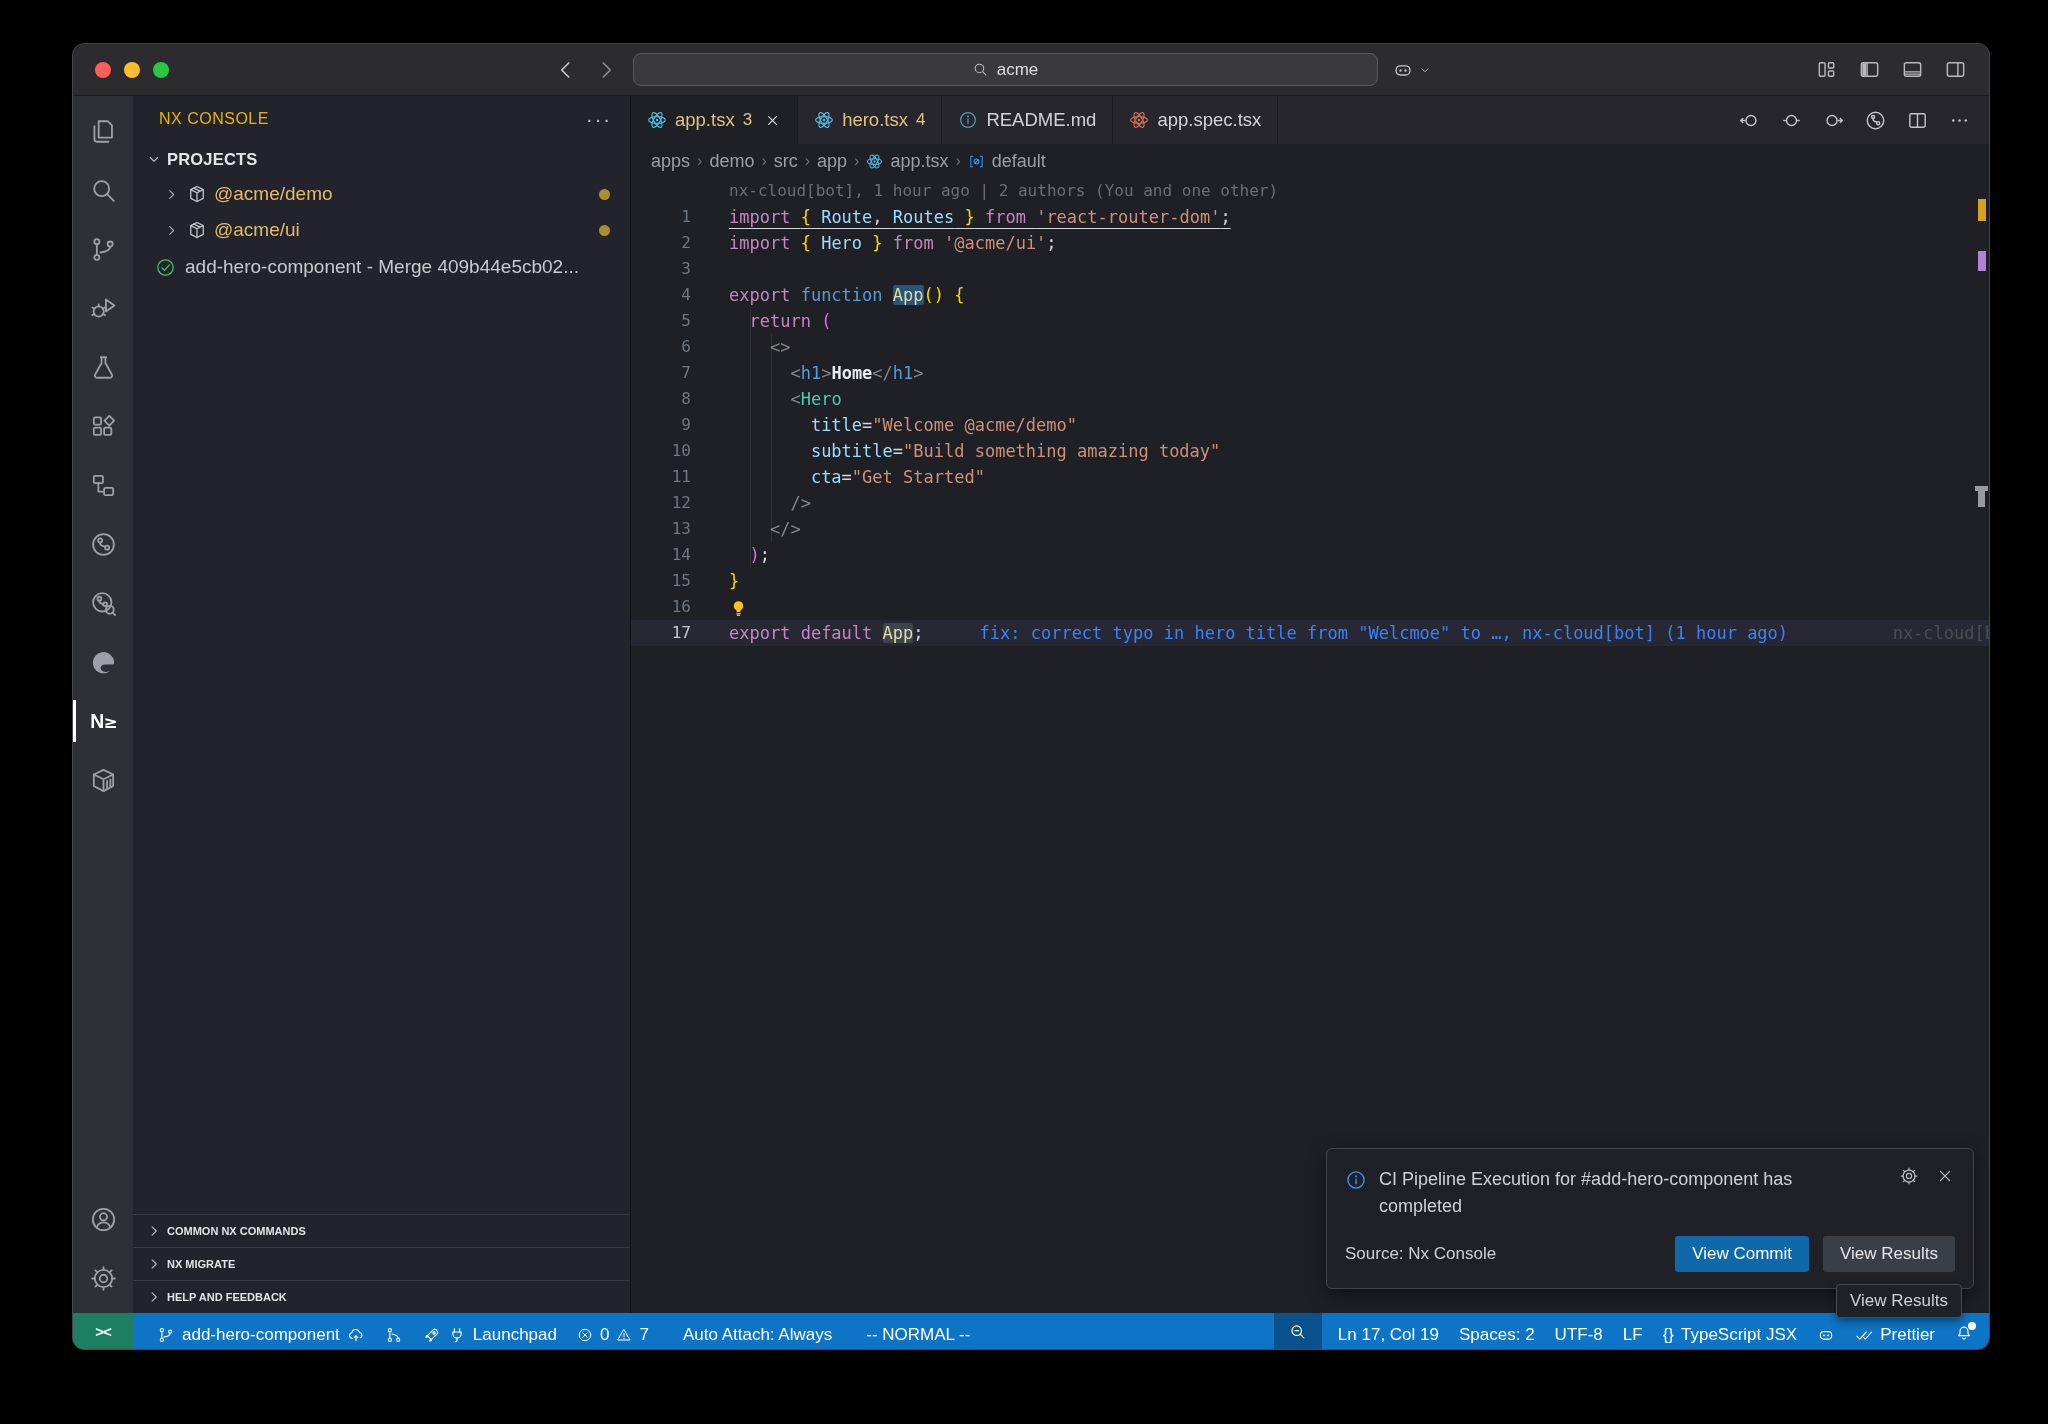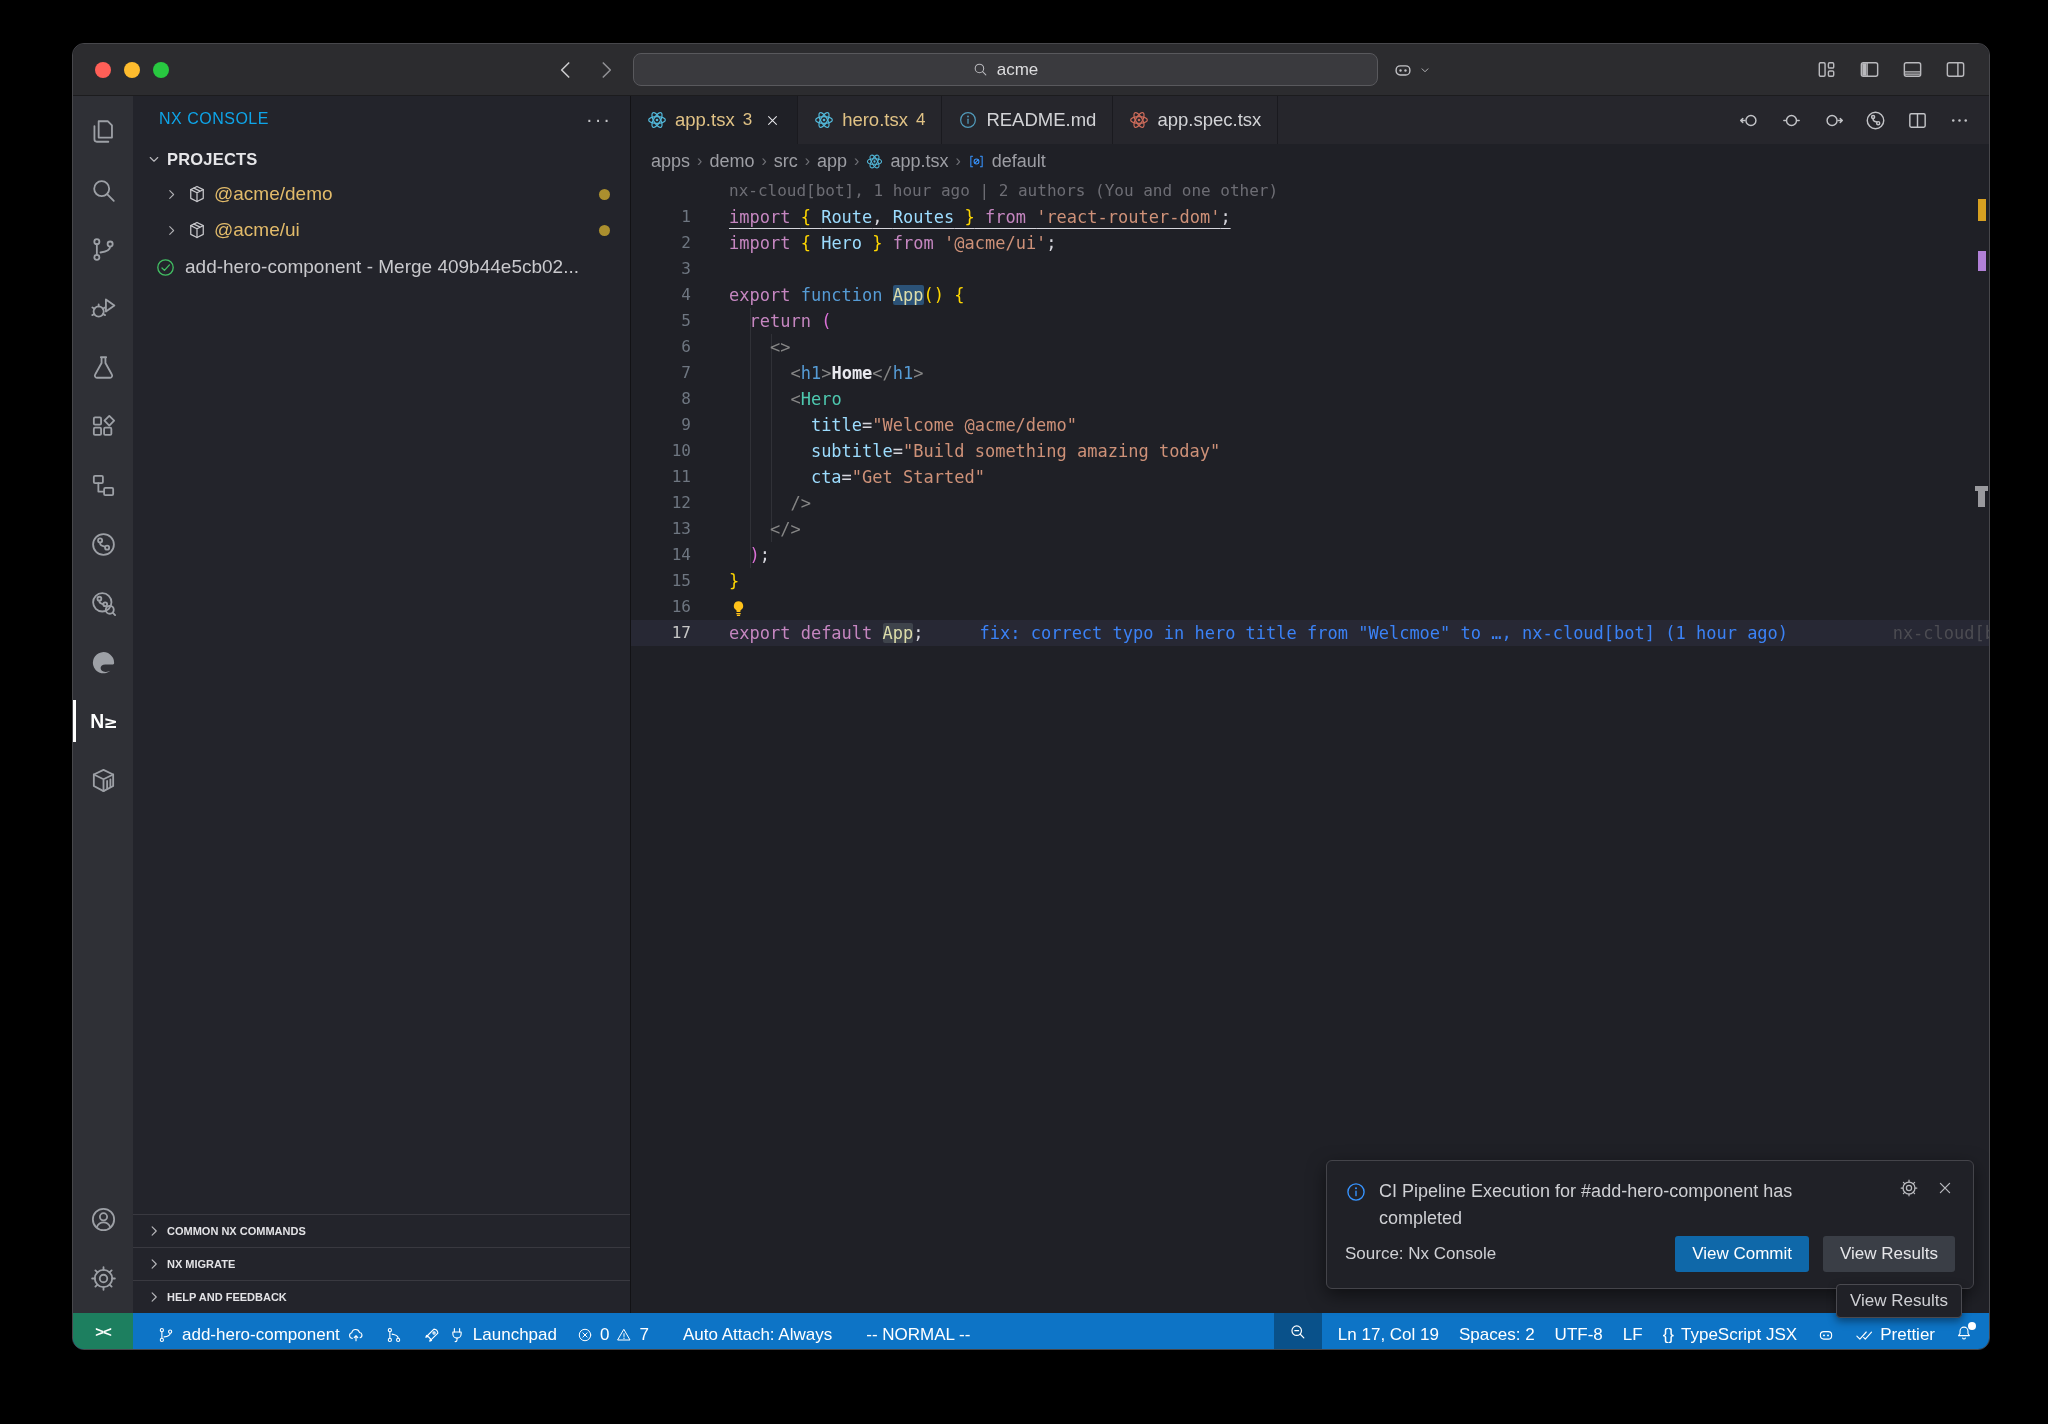--- a/index.html
+++ b/index.html
@@ -40,21 +40,21 @@
              color:#9da0a6; position:relative; }
   .ab-item .ic { width:29px; height:29px; }
   .ab-item.active { color:#ffffff; }
   .ab-item.active::before { content:""; position:absolute; left:0; top:4px; bottom:4px; width:2.5px; background:#fff; }
   .ab-bottom { margin-top:auto; display:flex; flex-direction:column; gap:9px; width:100%; align-items:center; }
 
   
   .sidebar { width:498px; flex:none; background:#23242b; border-right:1px solid #121215;
              display:flex; flex-direction:column; color:#cccccc; }
   .sb-header { height:46px; flex:none; display:flex; align-items:center; padding:0 18px 0 26px; }
-  .sb-title { font-size:16px; letter-spacing:.5px; color:#0ea5e9; }
+  .sb-title { font-size:16px; letter-spacing:.5px; color:#eab308; }
   .sb-ellipsis { margin-left:auto; color:#c2c2c6; font-size:20px; letter-spacing:2px; }
   .section-hd { display:flex; align-items:center; gap:4px; padding:0 10px 0 12px; height:34px; flex:none;
                 font-weight:bold; color:#e6e6e9; }
   .section-hd .ic { width:18px; height:18px; color:#b8b8bc; }
   .section-hd .lbl { font-size:16.5px; letter-spacing:.2px; }
   .tree-item { display:flex; align-items:center; gap:7px; height:36px; padding-left:30px; padding-right:20px; }
   .tree-item .chev { width:17px; height:17px; color:#b0b0b4; }
   .tree-item .pkg { width:20px; height:20px; color:#c8c8cc; }
   .tree-item .t-label { font-size:19px; color:#e2bb6a; }
   .tree-item .dot { margin-left:auto; width:11px; height:11px; border-radius:50%; background:#ab8f2e; }
@@ -114,21 +114,21 @@
 
   
   .toast { position:absolute; right:15px; bottom:24px; width:648px; background:#202127;
            border:1px solid #44444a; border-radius:6px; box-shadow:0 6px 18px rgba(0,0,0,.5);
            padding:17px 18px 16px 18px; z-index:40; }
   .toast-row1 { display:flex; gap:12px; }
   .toast-row1 .info { width:22px; height:22px; color:#3794ff; margin-top:3px; }
   .toast-msg { flex:1; color:#cfd0d4; font-size:18px; line-height:27px; padding-right:14px; }
   .toast-acts { display:flex; gap:16px; color:#b9babe; }
   .toast-acts .ic { width:20px; height:20px; }
-  .toast-row2 { display:flex; align-items:center; margin-top:4px; }
+  .toast-row2 { display:flex; align-items:center; margin-top:16px; }
   .toast-src { color:#cfd0d4; font-size:17px; }
   .t-spacer { flex:1; }
   .btn { height:36px; display:flex; align-items:center; padding:0 17px; font-size:17px; border-radius:3px; }
   .btn.primary { background:#0f68a9; color:#fff; }
   .btn.secondary { background:#3a3e46; color:#e6e6e9; margin-left:14px; }
 
   .tooltip { position:absolute; right:27px; top:1240px; z-index:60; background:#202127;
              border:1px solid #4a4a50; border-radius:4px; padding:6px 13px; color:#cfd0d4;
              font-size:17px; box-shadow:0 3px 9px rgba(0,0,0,.45); }
 

